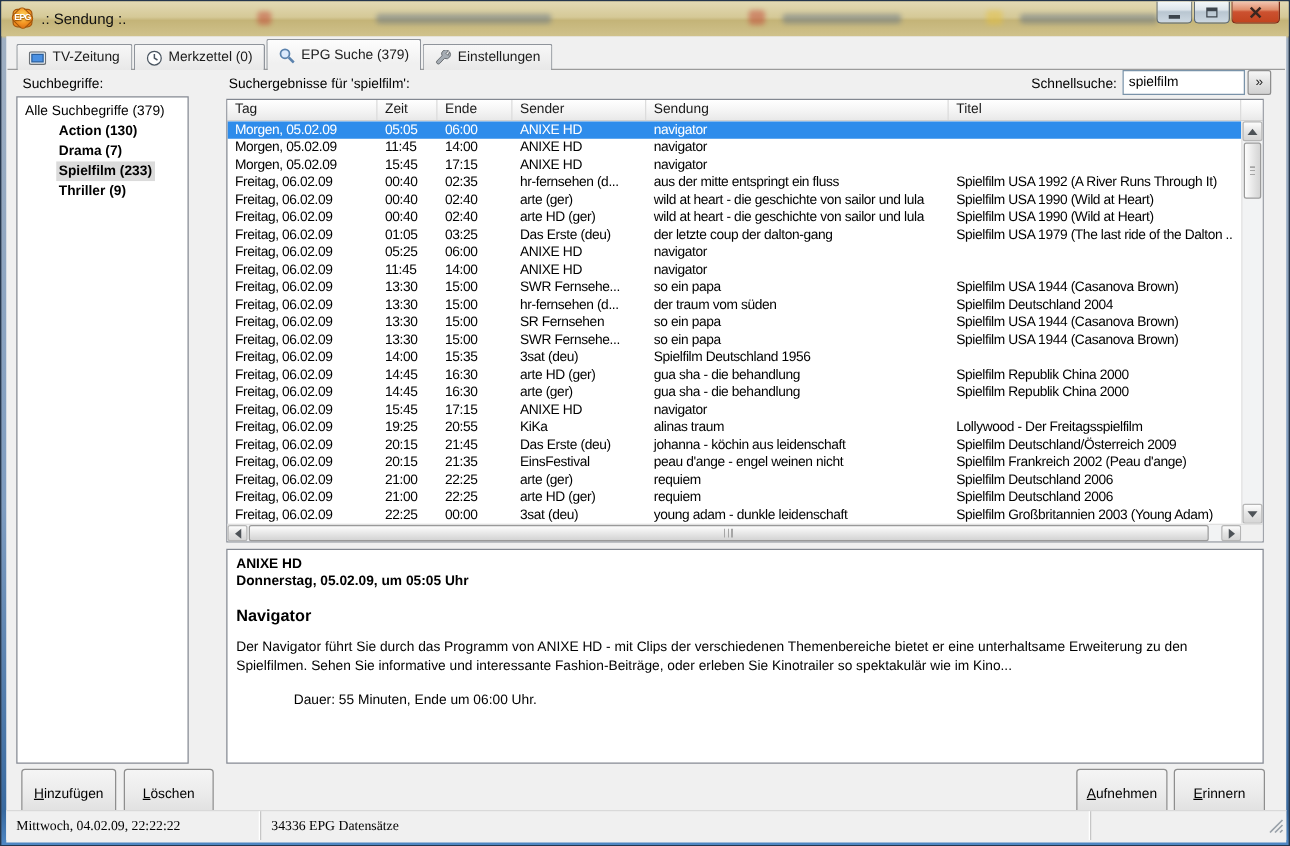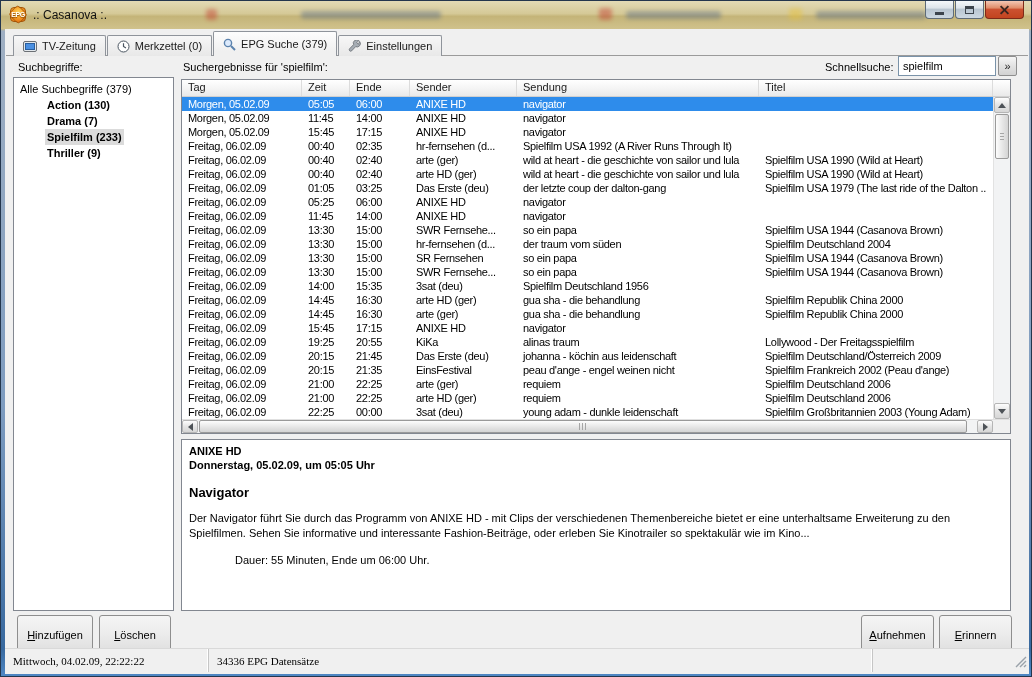--- a/index.html
+++ b/index.html
@@ -48,21 +48,21 @@
   .tabs { position: absolute; top: 2px; left: 8px; display: flex; align-items: flex-end; }
   .tab { display: flex; align-items: center; gap: 5px; padding: 0 9px; height: 21px; margin-right: 1px;
     border: 1px solid #8f949b; border-bottom: none; border-radius: 2px 2px 0 0; position: relative; z-index: 1;
     background: linear-gradient(180deg, #f7f7f7, #e8e8e8); font-size: 11px; color: #1a1a1a; }
   .tab.active { height: 25px; z-index: 3; background: linear-gradient(180deg, #fdfdfd, #f0f0f0 80%, #f0f0f0); }
   .tab .ico { display: inline-flex; }
 
   .label { position: absolute; font-size: 11px; color: #000; }
 
   
-  .sidebar-list { position: absolute; left: 8px; top: 48px; width: 161px; height: 534px;
+  .sidebar-list { position: absolute; left: 8px; top: 48px; width: 138px; height: 534px;
     background: #fff; border: 1px solid #828790; padding-top: 3px; }
   .sb-item { height: 16px; line-height: 16px; font-size: 11px; padding-left: 4px; white-space: nowrap; overflow: hidden; }
   .sb-item.indent { padding-left: 31px; }
   .sb-item.bold { font-weight: bold; }
   .sb-item .sb-label { display: inline-block; padding: 0 2px; }
   .sb-item.selected .sb-label { background: #dbdbdb; }
 
   
   .qs-input { position: absolute; left: 893px; top: 27px; width: 98px; height: 20px;
     border: 1px solid #7a93a9; background: #fff; font-size: 11px; padding: 0 4px;
@@ -156,21 +156,21 @@
     <div class="ghost" style="left:598px;top:7px;width:13px;height:12px;background:#c23a2e;"></div>
     <div class="ghost" style="left:625px;top:10px;width:95px;height:8px;background:#5b6d86;"></div>
     <div class="ghost" style="left:788px;top:7px;width:13px;height:12px;background:#e8c23a;"></div>
     <div class="ghost" style="left:815px;top:10px;width:110px;height:8px;background:#5b6d86;"></div>
 
     <div class="app-icon">
       <div class="burst"></div>
         <div class="burst2"></div>
       <div class="glyph">EPG</div>
     </div>
-    <div class="title-text">.: Casanova :.</div>
+    <div class="title-text">.: Sendung :.</div>
 
     <div class="winbtns">
       <div class="winbtn min">
           <span class="glyph-min"></span>
         </div>
       <div class="winbtn max">
           <span class="glyph-max"></span>
         </div>
       <div class="winbtn close">
           <span class="glyph-close"></span>
@@ -272,20 +272,21 @@
             <span class="cell">17:15</span>
             <span class="cell">ANIXE HD</span>
             <span class="cell">navigator</span>
             <span class="cell"></span>
           </div>
             <div class="trow">
             <span class="cell">Freitag, 06.02.09</span>
             <span class="cell">00:40</span>
             <span class="cell">02:35</span>
             <span class="cell">hr-fernsehen (d...</span>
+            <span class="cell">aus der mitte entspringt ein fluss</span>
             <span class="cell">Spielfilm USA 1992 (A River Runs Through It)</span>
           </div>
             <div class="trow">
             <span class="cell">Freitag, 06.02.09</span>
             <span class="cell">00:40</span>
             <span class="cell">02:40</span>
             <span class="cell">arte (ger)</span>
             <span class="cell">wild at heart - die geschichte von sailor und lula</span>
             <span class="cell">Spielfilm USA 1990 (Wild at Heart)</span>
           </div>

